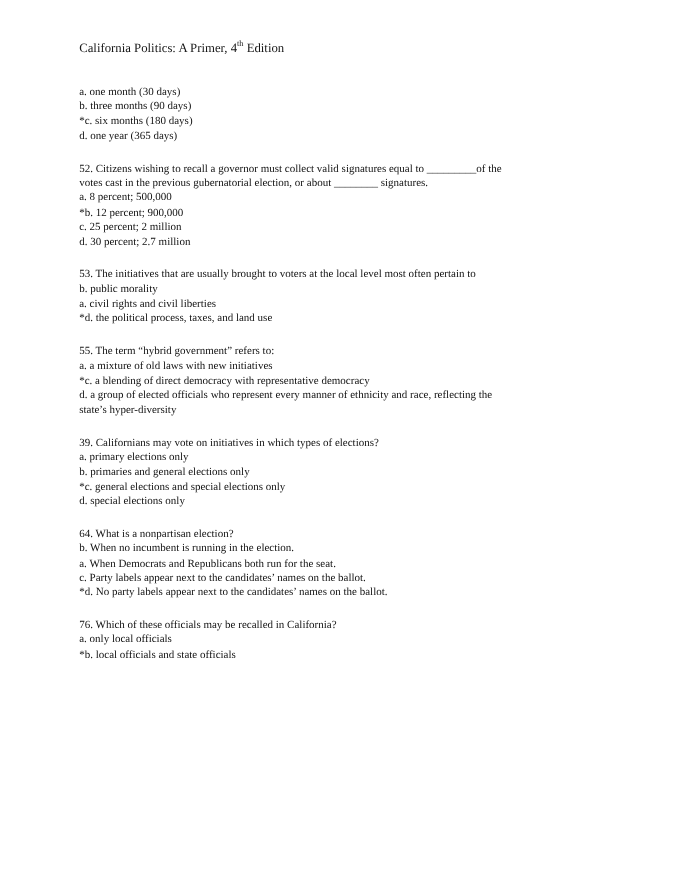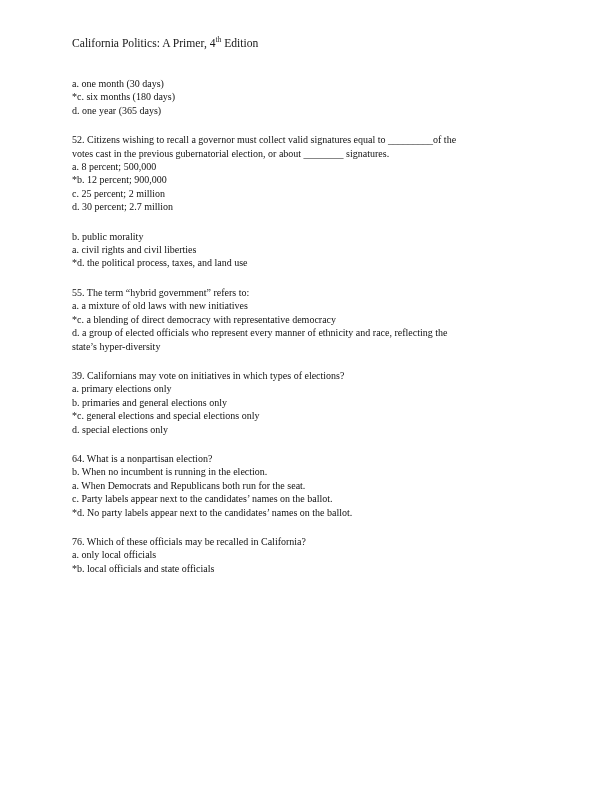--- a/index.html
+++ b/index.html
@@ -79,34 +79,36 @@
 </head>
 <body>
 
 <div class="page">
   <div class="content">
 
     <div class="doc-header"><span>California Politics: A Primer, 4</span><sup>th</sup><span> Edition</span></div>
 
     <div class="block">
       <div class="line">a. one month (30 days)</div>
+      <div class="line">b. three months (90 days)</div>
       <div class="line">*c. six months (180 days)</div>
       <div class="line">d. one year (365 days)</div>
     </div>
 
     <div class="block">
       <div class="line">52. Citizens wishing to recall a governor must collect valid signatures equal to _________of the</div>
       <div class="line">votes cast in the previous gubernatorial election, or about ________ signatures.</div>
       <div class="line">a. 8 percent; 500,000</div>
       <div class="line">*b. 12 percent; 900,000</div>
       <div class="line">c. 25 percent; 2 million</div>
       <div class="line">d. 30 percent; 2.7 million</div>
     </div>
 
     <div class="block">
+      <div class="line">53. The initiatives that are usually brought to voters at the local level most often pertain to</div>
       <div class="line">b. public morality</div>
       <div class="line">a. civil rights and civil liberties</div>
       <div class="line">*d. the political process, taxes, and land use</div>
     </div>
 
     <div class="block">
       <div class="line">55. The term “hybrid government” refers to:</div>
       <div class="line">a. a mixture of old laws with new initiatives</div>
       <div class="line">*c. a blending of direct democracy with representative democracy</div>
       <div class="line">d. a group of elected officials who represent every manner of ethnicity and race, reflecting the</div>

